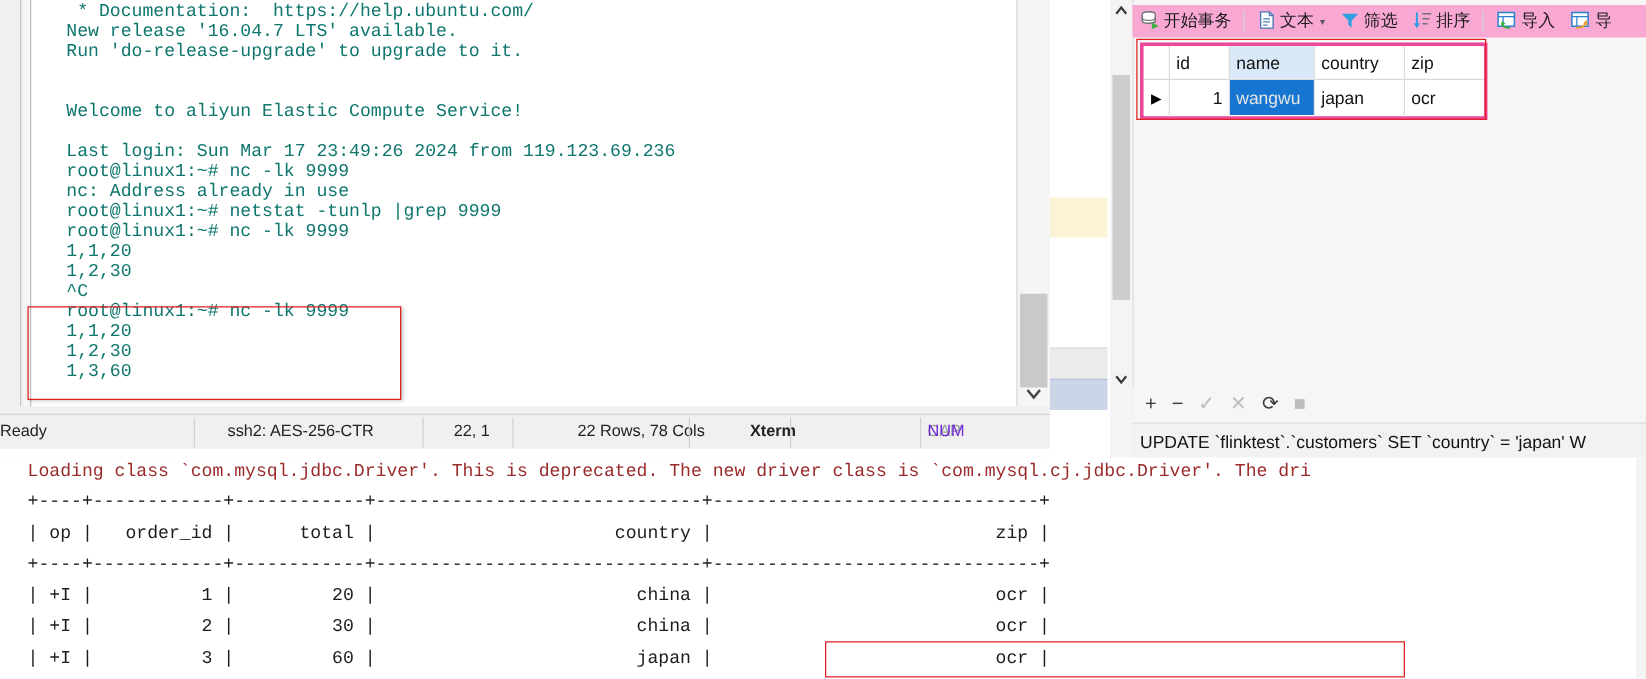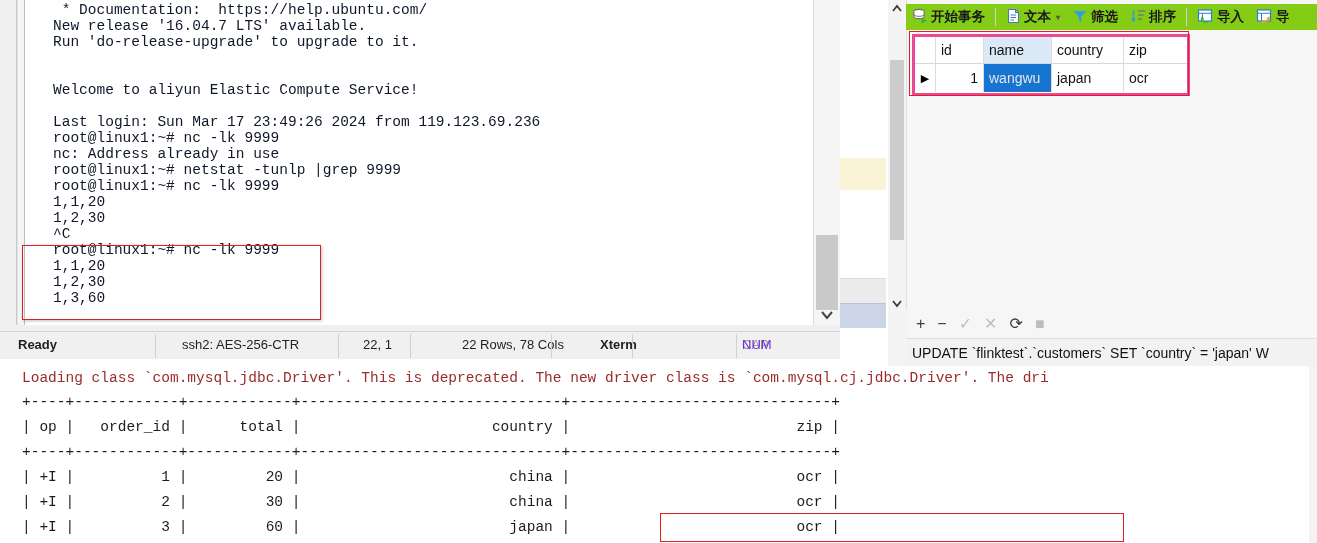--- a/index.html
+++ b/index.html
@@ -22,21 +22,21 @@
   
   #term-window{left:0;top:0;width:840px;height:366px;background:#f0f0f0;}
   
   #session-strip{left:0;top:0;width:16px;height:325px;background:#f0f0f0;border-right:1px solid #c8c8c8;}
   #session-divider{left:17px;top:0;width:6px;height:325px;background:#f5f5f5;border-left:1px solid #e3e3e3;border-right:1px solid #cfcfcf;}
 
   #term-area{left:24px;top:0;width:789px;height:325px;background:#ffffff;border-left:1px solid #bdbdbd;}
   #term-text{
     left:28px;top:2px;width:790px;
     font-family:"Liberation Mono","DejaVu Sans Mono",monospace;
-    font-size:14.5px;line-height:16px;color:#0f172a;white-space:pre;
+    font-size:14.5px;line-height:16px;color:#0f766e;white-space:pre;
   }
   
   #term-scroll{left:813px;top:0;width:26px;height:325px;background:#f5f5f5;border-left:1px solid #dadada;}
   #term-scroll-thumb{left:815px;top:235px;width:22px;height:75px;background:#c9c9c9;}
   #term-scroll-down{left:815px;top:305px;width:22px;height:20px;}
   #term-scroll-down svg{display:block;}
 
   
   #term-red-box{left:22px;top:245px;width:297px;height:73px;border:1.6px solid #e02020;box-shadow:1px 1px 3px rgba(0,0,0,.25);}
 
@@ -44,21 +44,21 @@
   #term-status{left:0;top:331px;width:840px;height:28px;background:#f0f0f0;border-top:1px solid #d4d4d4;}
   .st-cell{font-size:13px;color:#222;top:5px;}
   .st-sep{top:2px;width:1px;height:24px;background:#d0d0d0;}
   #term-status-bottom{left:0;top:359px;width:840px;height:7px;background:#ffffff;}
 
   
   #db-panel{left:888px;top:0;width:429px;height:366px;background:#f6f6f6;border-left:1px solid #9a9a9a;}
   
   #db-scroll{left:888px;top:0;width:18px;height:366px;background:#f4f4f4;border-right:1px solid #e0e0e0;}
 
-  #db-toolbar{left:906px;top:4px;width:411px;height:26px;background:#84cc16;display:flex;align-items:center;font-weight:bold;}
+  #db-toolbar{left:906px;top:4px;width:411px;height:26px;background:#f9a8d4;display:flex;align-items:center;}
   .tb-item{display:flex;align-items:center;gap:3px;padding:0 6px;height:24px;font-size:13.5px;color:#1a1a1a;white-space:nowrap;}
   .tb-sep{width:1px;height:18px;background:#d2d2d2;margin:0 4px;}
   .tb-caret{font-size:8px;color:#555;margin-left:2px;}
 
   
   #db-grid{left:912px;top:34px;width:272px;height:56px;background:#ffffff;border:3px solid #ec4899;}
   .grid-header{display:flex;height:26px;background:#ffffff;border-bottom:1px solid #d8d8d8;}
   .grid-row{display:flex;height:28px;background:#ffffff;}
   .gutter{width:20px;border-right:1px solid #dcdcdc;display:flex;align-items:center;justify-content:center;}
   .gcell{border-right:1px solid #dcdcdc;display:flex;align-items:center;font-size:14px;color:#111;padding:0 5px;box-sizing:border-box;}
@@ -137,21 +137,21 @@
   <div class="abs" id="term-scroll">
     <div class="abs" id="term-scroll-thumb" style="left:2px;top:235px;"></div>
     <div class="abs" id="term-scroll-down" style="left:2px;top:305px;">
       <svg width="22" height="20" viewBox="0 0 22 20">
           <polyline points="6,7 11,13 16,7" fill="none" stroke="#454545" stroke-width="2"></polyline>
         </svg>
     </div>
   </div>
 
   <div class="abs" id="term-status">
-    <div class="abs st-cell" style="left:18px;font-weight:bold;">Ready</div>
+    <div class="abs st-cell" style="left:0px;">Ready</div>
     <div class="abs st-sep" style="left:155px;"></div>
     <div class="abs st-cell" style="left:182px;">ssh2: AES-256-CTR</div>
     <div class="abs st-sep" style="left:338px;"></div>
     <div class="abs st-cell" style="left:363px;text-align:right;">22,  1</div>
     <div class="abs st-sep" style="left:410px;"></div>
     <div class="abs st-cell" style="left:422px;margin-left:40px;">22 Rows, 78 Cols</div>
     <div class="abs st-sep" style="left:551px;"></div>
     <div class="abs st-cell" style="left:600px;font-weight:bold;">Xterm</div>
     <div class="abs st-sep" style="left:632px;"></div>
     <div class="abs st-sep" style="left:736px;"></div>

